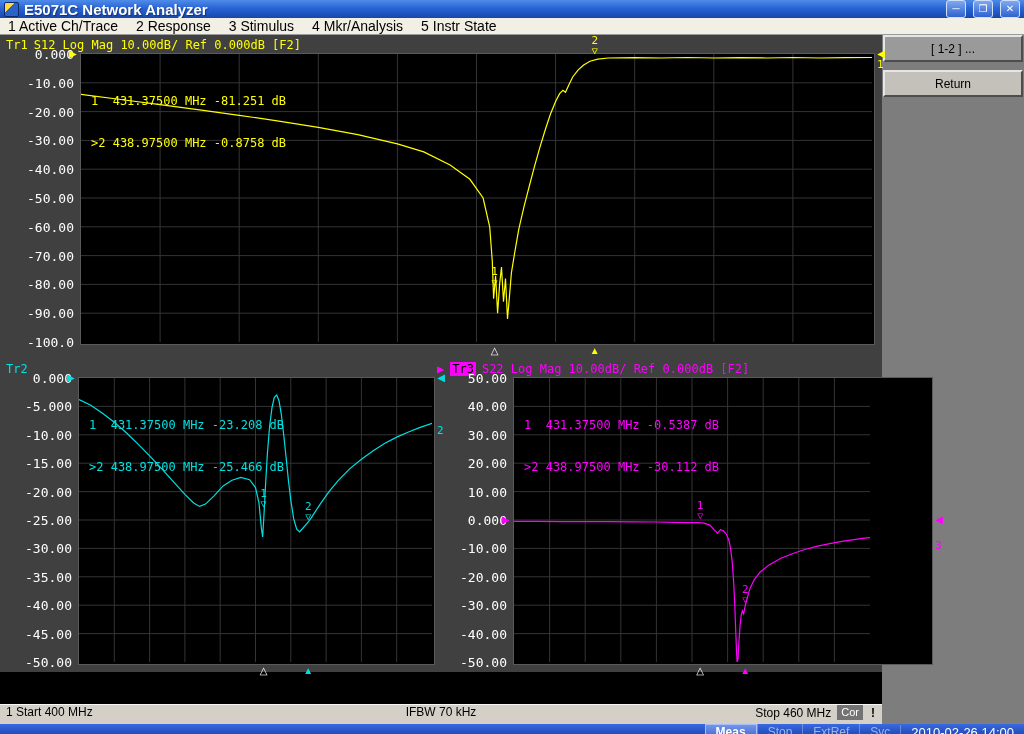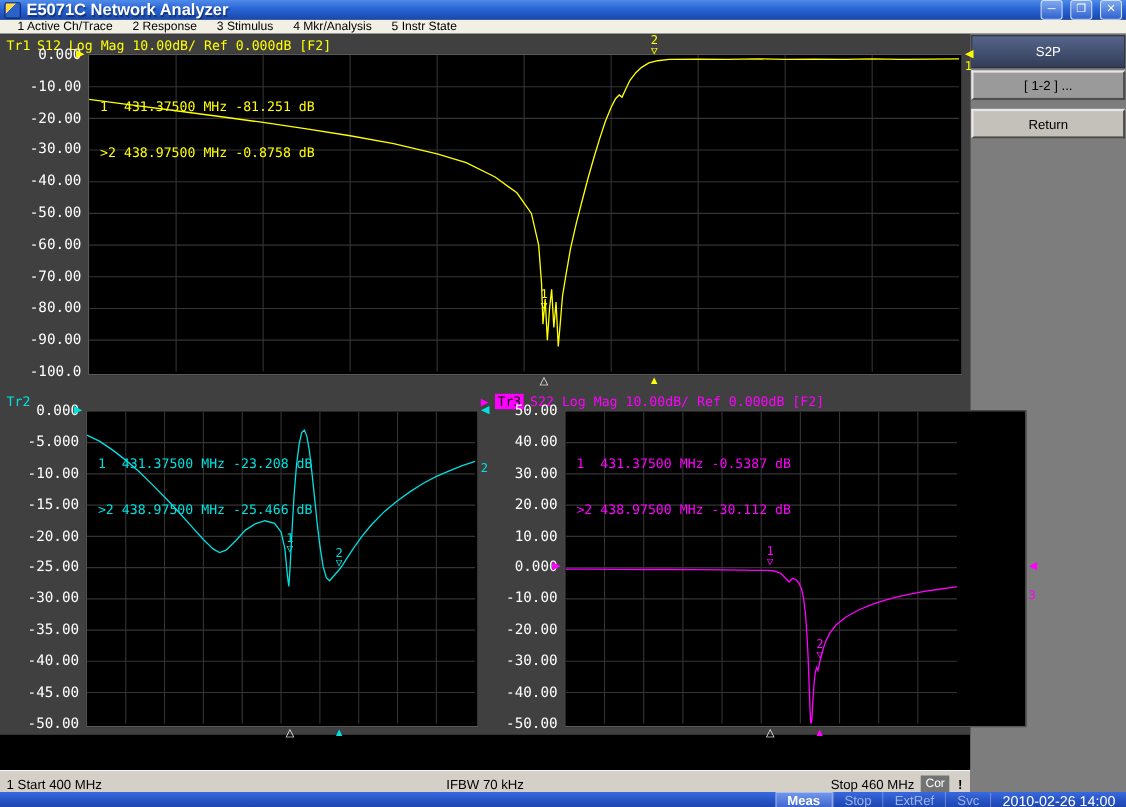--- a/index.html
+++ b/index.html
@@ -13,21 +13,21 @@
   .app-icon { width:15px; height:15px; border-radius:2px; border:1px solid #0a2a6a;
               background:linear-gradient(135deg,#ffd84a 0 38%,#2a62c8 38%); }
   .title-text { color:#fff; font-weight:bold; font-size:15px; flex:1;
                 text-shadow:1px 1px 1px rgba(0,0,0,.4); }
   .winbtn { width:20px; height:18px; margin-left:2px; border:1px solid #cfe0ff; border-radius:3px;
             background:linear-gradient(#7fa9ee,#2f62cf); color:#fff; font-size:10px; line-height:1;
             display:flex; align-items:center; justify-content:center; cursor:default; }
 
   
   .menubar { height:18px; background:#f2efe4; border-bottom:1px solid #9a9a9a;
-             display:flex; align-items:center; gap:18px; padding:0 16px; font-size:11px; color:#000; }
+             display:flex; align-items:center; gap:18px; padding:0 8px; font-size:14px; color:#000; }
 
   
   .content { flex:1; display:flex; }
   .left-col { width:882px; display:flex; flex-direction:column; }
   .display { flex:1; background:#404040; padding:2px 0 7px 4px; position:relative; }
 
   .chart-title { height:16px; display:flex; align-items:center; gap:6px; padding-left:2px;
                  font:12px "DejaVu Sans Mono", monospace; white-space:pre; }
   .tr-name.inv { padding:0 2px; }
   .chart-body { display:flex; }
@@ -50,21 +50,21 @@
   .mk .tri { display:block; font-size:10px; }
   .stim { position:absolute; top:100%; margin-top:2px; transform:translateX(-50%);
           font-size:10px; line-height:1; z-index:4; }
   .refarrow { position:absolute; font-size:10px; line-height:1; transform:translateY(-55%); z-index:4; }
   .refarrow.left { left:-12px; } .refarrow.right { right:-11px; }
   .trace-num { position:absolute; left:100%; margin-left:3px; transform:translateY(-50%);
                font:11px "DejaVu Sans Mono", monospace; z-index:4; }
 
   
   .statusbar { height:20px; background:#d4d0c8; border-top:1px solid #f5f5f5; position:relative;
-               display:flex; align-items:flex-end; font-size:12px; color:#000;margin-top:32px; }
+               display:flex; align-items:flex-start; font-size:12px; color:#000;margin-top:32px; }
   .sb-start { margin-left:6px; }
   .sb-ifbw { position:absolute; left:50%; transform:translateX(-50%); }
   .sb-right { margin-left:auto; display:flex; align-items:center; gap:6px; margin-right:5px; }
   .cor-badge { color:#fff; font-size:11px; padding:0 4px; line-height:15px; }
   .sb-alert { font-weight:bold; padding:0 2px; }
 
   
   .sidebar { width:142px; background:#7d7d7d; display:flex; flex-direction:column; }
   .sk-title { height:30px; margin:1px 1px 2px; background:linear-gradient(#55658a,#323d58);
               border:1px solid #23283a; color:#fff; font-size:12px;
@@ -307,21 +307,20 @@
         <span class="sb-ifbw">IFBW 70 kHz</span>
         <span class="sb-right">
           <span>Stop 460 MHz</span>
           <span class="cor-badge" id="corBadge" style="background: #737373;">Cor</span>
           <span class="sb-alert">!</span>
         </span>
       </div>
     </div>
 
     <div class="sidebar">
-      <div class="sk-title">S2P</div>
       <div class="sk-btn b1">[ 1-2 ] ...</div>
       <div class="sk-btn b2">Return</div>
     </div>
   </div>
 
   <div class="taskbar">
     <span class="tb-seg tb-meas">Meas</span>
     <span class="tb-seg tb-dim">Stop</span>
     <span class="tb-seg tb-dim">ExtRef</span>
     <span class="tb-seg tb-dim">Svc</span>

